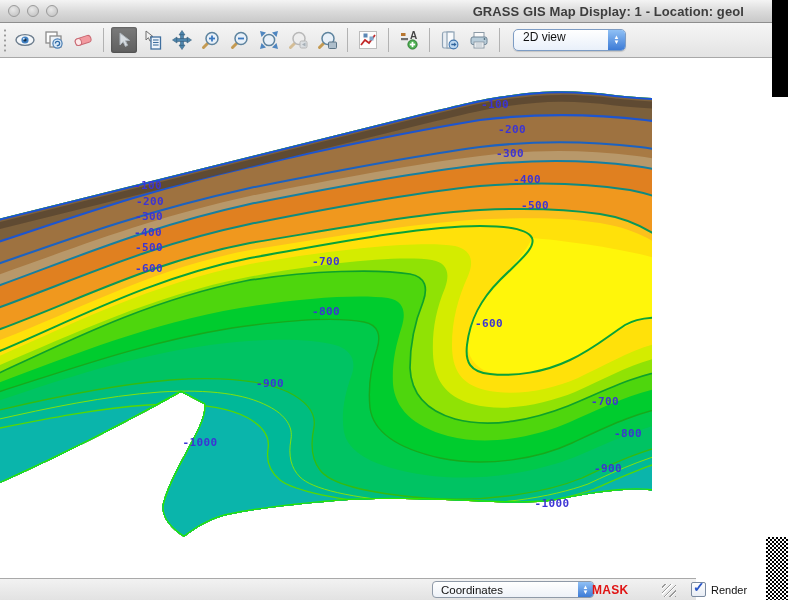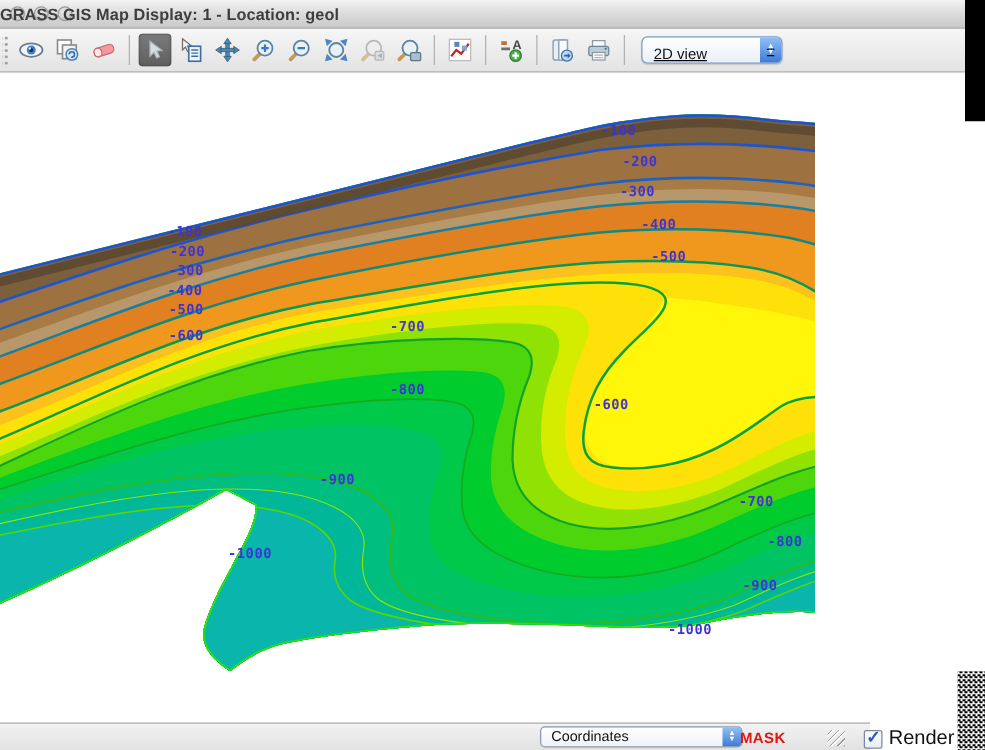--- a/index.html
+++ b/index.html
@@ -7,37 +7,37 @@
   .window{position:absolute;inset:0;}
 
   
   .titlebar{position:absolute;left:0;top:0;width:772px;height:22px;
     background:linear-gradient(#f4f4f4,#d9d9d9 55%,#c9c9c9);
     border-bottom:1px solid #8e8e8e;display:flex;align-items:center;}
   .traffic{display:flex;gap:7px;margin-left:8px;}
   .tl-btn{width:12px;height:12px;border-radius:50%;
     background:radial-gradient(circle at 40% 35%,#e8e8e8,#bdbdbd);
     border:1px solid #9a9a9a;box-sizing:border-box;}
-  .title-text{position:absolute;left:0;right:28px;text-align:left;
+  .title-text{position:absolute;left:0;right:28px;text-align:right;
     font-size:13px;font-weight:700;color:#3d3d3d;letter-spacing:.1px;}
 
   
   .toolbar{position:absolute;left:0;top:23px;width:772px;height:35px;
     background:linear-gradient(#f6f6f6,#e3e3e3);
     border-bottom:1px solid #a8a8a8;display:flex;align-items:center;gap:3px;padding-left:2px;box-sizing:border-box;}
   .grip{width:5px;height:26px;margin-right:2px;
     background-image:radial-gradient(circle,#9a9a9a 1px,transparent 1.2px);
     background-size:4px 5px;background-position:1px 1px;}
   .tbtn{width:26px;height:26px;display:flex;align-items:center;justify-content:center;border-radius:3px;}
   .tbtn.pressed{background:linear-gradient(#7b7b7b,#5f5f5f);box-shadow:inset 0 0 2px #333;}
   .tsep{width:1px;height:24px;background:#b2b2b2;margin:0 4px;}
-  .dropdown{height:20px;margin-left:6px;display:flex;align-items:flex-end;
+  .dropdown{height:20px;margin-left:6px;display:flex;align-items:flex-start;
     background:linear-gradient(#ffffff,#e9f0fa);
     border:1px solid #7d9cc4;border-radius:5px;padding-left:9px;min-width:102px;
-    box-shadow:0 1px 1px rgba(0,0,0,.15);text-decoration:underline;}
+    box-shadow:0 1px 1px rgba(0,0,0,.15);}
   .dropdown .dd-label{font-size:12px;color:#111;flex:1;}
   .dd-cap{width:17px;height:20px;margin-left:6px;border-radius:0 4px 4px 0;
     background:linear-gradient(#8fc0f5,#3d7bd6);display:flex;flex-direction:column;
     align-items:center;justify-content:center;color:#fff;font-size:6px;line-height:5px;}
 
   
   .map-canvas{position:absolute;left:0;top:59px;width:652px;height:519px;background:#ffffff;overflow:hidden;}
   .map-svg{position:absolute;left:0;top:0;}
   .contour-label{font-family:"DejaVu Sans Mono",monospace;font-size:11px;font-weight:600;letter-spacing:.4px;}
 
@@ -47,21 +47,21 @@
     display:flex;align-items:center;box-sizing:border-box;}
   .sb-dd{position:absolute;left:432px;top:2px;width:162px;height:17px;display:flex;align-items:center;
     background:linear-gradient(#ffffff,#eef2f8);border:1px solid #8f9aa8;border-radius:4px;padding-left:8px;box-sizing:border-box;}
   .sb-dd .dd-label{font-size:11.5px;color:#111;flex:1;}
   .sb-dd .dd-cap{width:15px;height:15px;border-radius:0 3px 3px 0;}
   .mask{position:absolute;left:592px;top:4px;font-size:12px;font-weight:700;color:#e01414;letter-spacing:.3px;}
   .render-wrap{position:absolute;left:691px;top:3px;display:flex;align-items:center;gap:5px;}
   .checkbox{width:13px;height:13px;border:1px solid #7a8aa0;border-radius:2px;
     background:linear-gradient(#fdfdfd,#e8edf5);position:relative;}
   .checkbox .check{position:absolute;left:1px;top:-4px;color:#2a57c8;font-size:14px;font-weight:700;}
-  .render-label{font-size:16px;color:#111;}
+  .render-label{font-size:11px;color:#111;}
   .resize-grip{position:absolute;right:20px;top:5px;width:14px;height:13px;
     background:repeating-linear-gradient(135deg,transparent 0 2px,#9a9a9a 2px 3px,#fdfdfd 3px 4px);}
 
   
   .black-corner{position:absolute;left:772px;top:0;width:16px;height:97px;background:#000;}
   .noise-corner{position:absolute;left:766px;top:537px;width:22px;height:63px;
     background:repeating-conic-gradient(#000 0 25%,#fff 0 50%);background-size:4px 4px;}
 
   .icon-svg{display:block;}
 </style>

